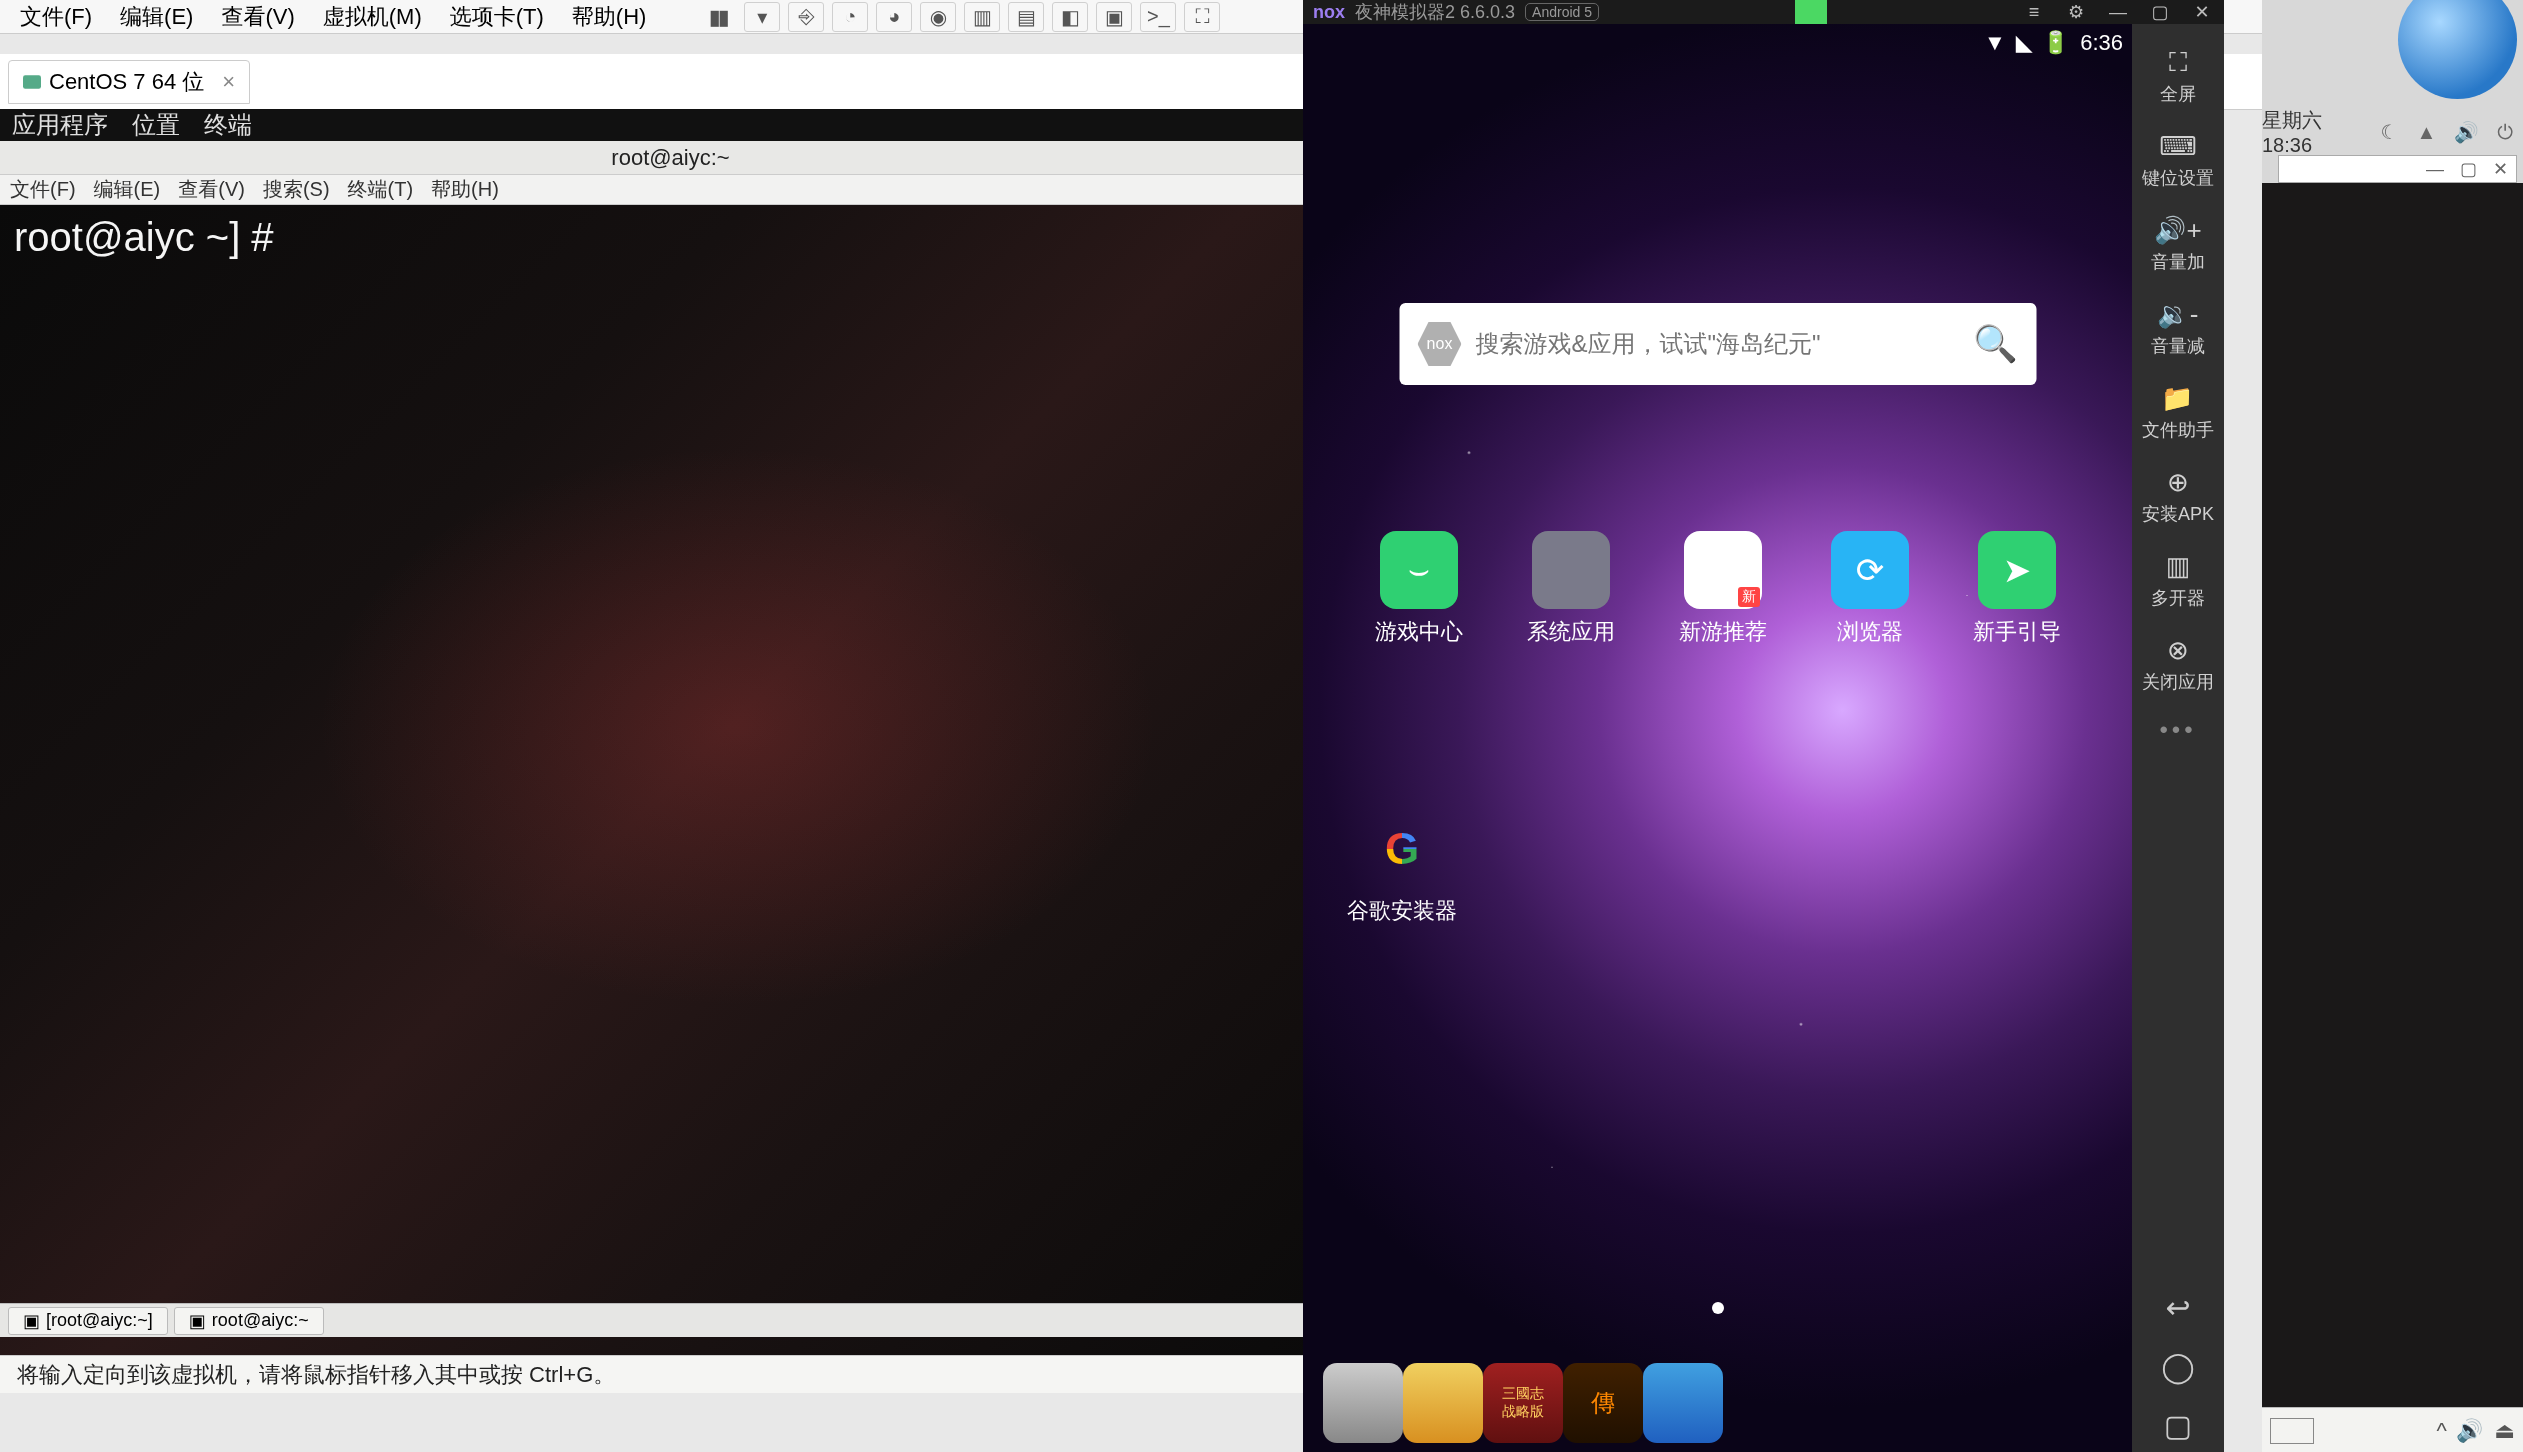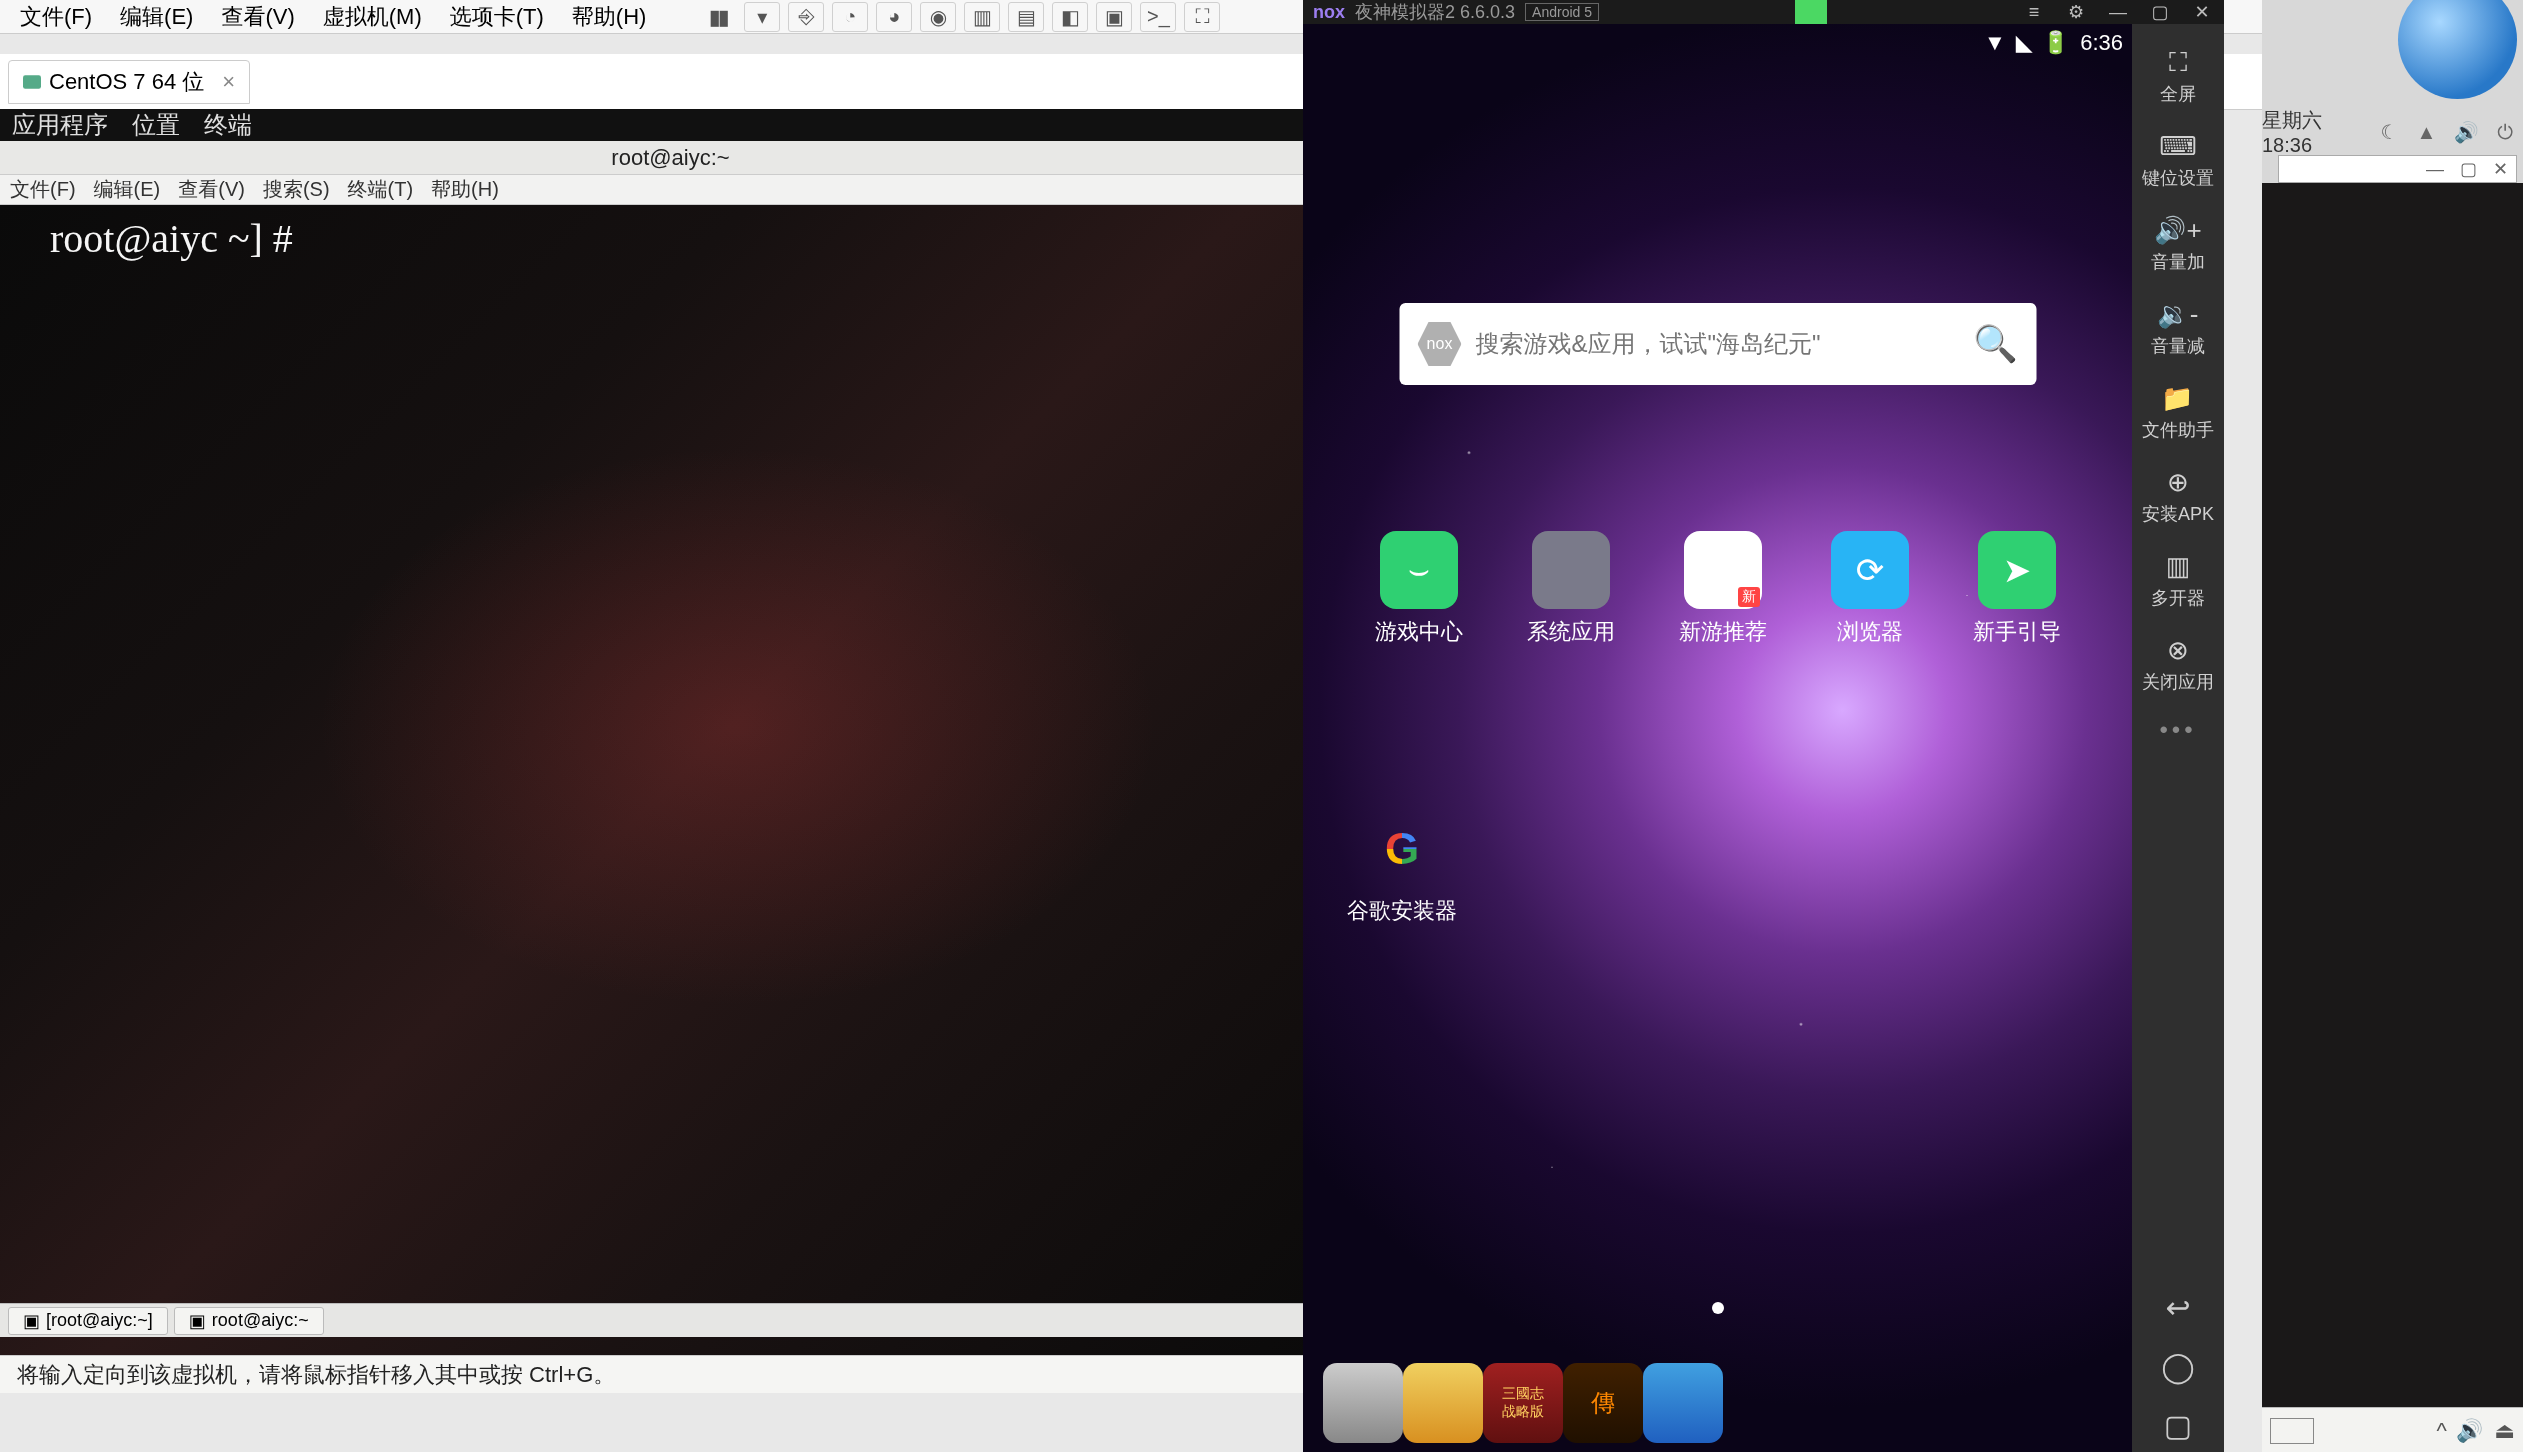--- a/index.html
+++ b/index.html
@@ -18,21 +18,21 @@
 .vm-tab .close { margin-left: 10px; color: #888; cursor: pointer; }
 .vm-tab svg { width: 18px; height: 18px; }
 
 
 .guest { position: absolute; top: 109px; left: 0; width: 1341px; height: 1284px; background: #161616; }
 .gnome-top { height: 32px; background: #111; color: #e0e0e0; display: flex; align-items: center; font-size: 24px; padding: 0 12px; gap: 24px; }
 .guest-titlebar { height: 34px; background: #e8e8e6; color: #222; display: flex; align-items: center; justify-content: center; font-size: 22px; border-bottom: 1px solid #ccc; }
 .term-menu { height: 30px; background: #f2f2f1; display: flex; align-items: center; gap: 18px; padding: 0 10px; font-size: 20px; color: #333; border-bottom: 1px solid #ccc; }
 .term-body { height: calc(100% - 125px); background: linear-gradient(135deg, #0a0a0a 0%, #151010 30%, #2a1818 50%, #1a1212 70%, #0a0a0a 100%); position: relative; overflow: hidden; }
 .term-body::before { content: ""; position: absolute; inset: 0; background: radial-gradient(ellipse 597px 398px at 55% 45%, rgba(200,60,60,0.25), transparent 70%); }
-.prompt { position: absolute; top: 10px; left: 14px; color: #f5f5f5; font-family: Liberation Serif, serif; font-size: 40px; margin-left: 36px; }
+.prompt { position: absolute; top: 10px; left: 14px; color: #f5f5f5; font-family: Liberation Sans, sans-serif; font-size: 40px; }
 .guest-taskbar { position: absolute; bottom: 56px; left: 0; right: 0; height: 34px; background: #e6e6e4; display: flex; align-items: center; gap: 6px; padding: 0 8px; border-top: 1px solid #bbb; }
 .task-btn { display: flex; align-items: center; gap: 6px; padding: 2px 14px; border: 1px solid #bbb; background: #f4f4f2; font-size: 18px; border-radius: 3px; }
 .statusbar { position: absolute; bottom: 0; left: 0; right: 0; height: 38px; background: #f5f5f3; display: flex; align-items: center; padding: 0 17px; font-size: 22px; color: #222; border-top: 1px solid #ccc; }
 
 
 .nox { position: absolute; top: 0; left: 1303px; width: 921px; height: 1453px; background: #2a2a2a; }
 .nox-title { height: 24px; background: #1b1b1b; color: #999; display: flex; align-items: center; font-size: 18px; padding: 0 10px; gap: 10px; }
 .nox-title .brand { color: #9c7ef0; font-weight: bold; }
 .nox-title .right-ctrls { margin-left: auto; display: flex; gap: 18px; }
 .nox-title .right-ctrls .c { width: 24px; height: 20px; display: flex; align-items: center; justify-content: center; color: #bbb; cursor: pointer; }
@@ -137,21 +137,21 @@
   </div>
   <div class="statusbar">
     <span>将输入定向到该虚拟机，请将鼠标指针移入其中或按 Ctrl+G。</span>
   </div>
 </div>
 
 <div class="nox">
   <div class="nox-title">
     <span class="brand">nox</span>
     <span>夜神模拟器2 6.6.0.3</span>
-    <span style="border:1px solid #666;padding:0 6px;border-radius:0;font-size:14px;">Android 5</span>
+    <span style="border:1px solid #666;padding:0 6px;border-radius:5px;font-size:14px;">Android 5</span>
     <div class="green"></div>
     <div class="right-ctrls">
       <div class="c">≡</div>
       <div class="c">⚙</div>
       <div class="c">—</div>
       <div class="c">▢</div>
       <div class="c">✕</div>
     </div>
   </div>
 

